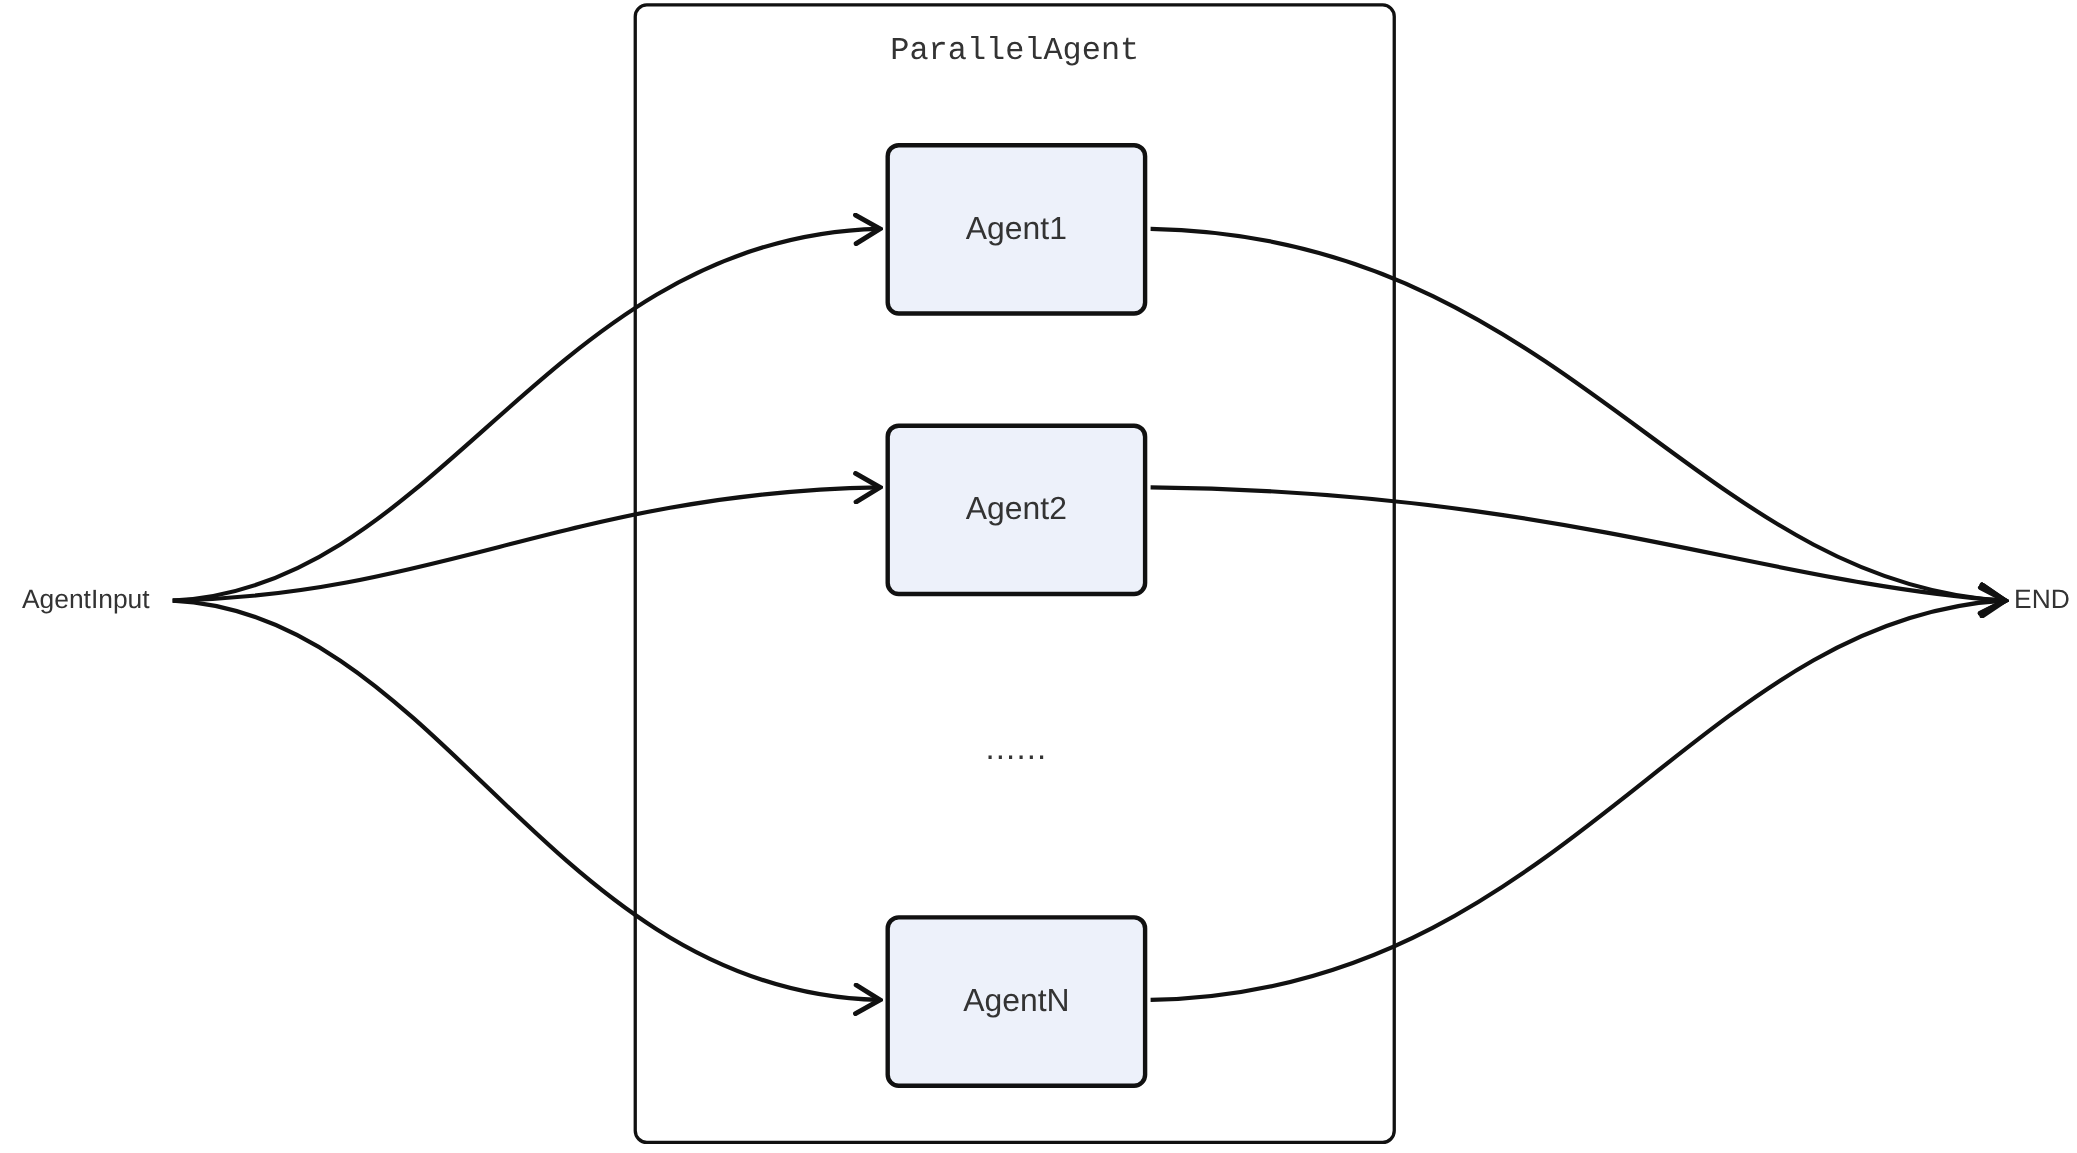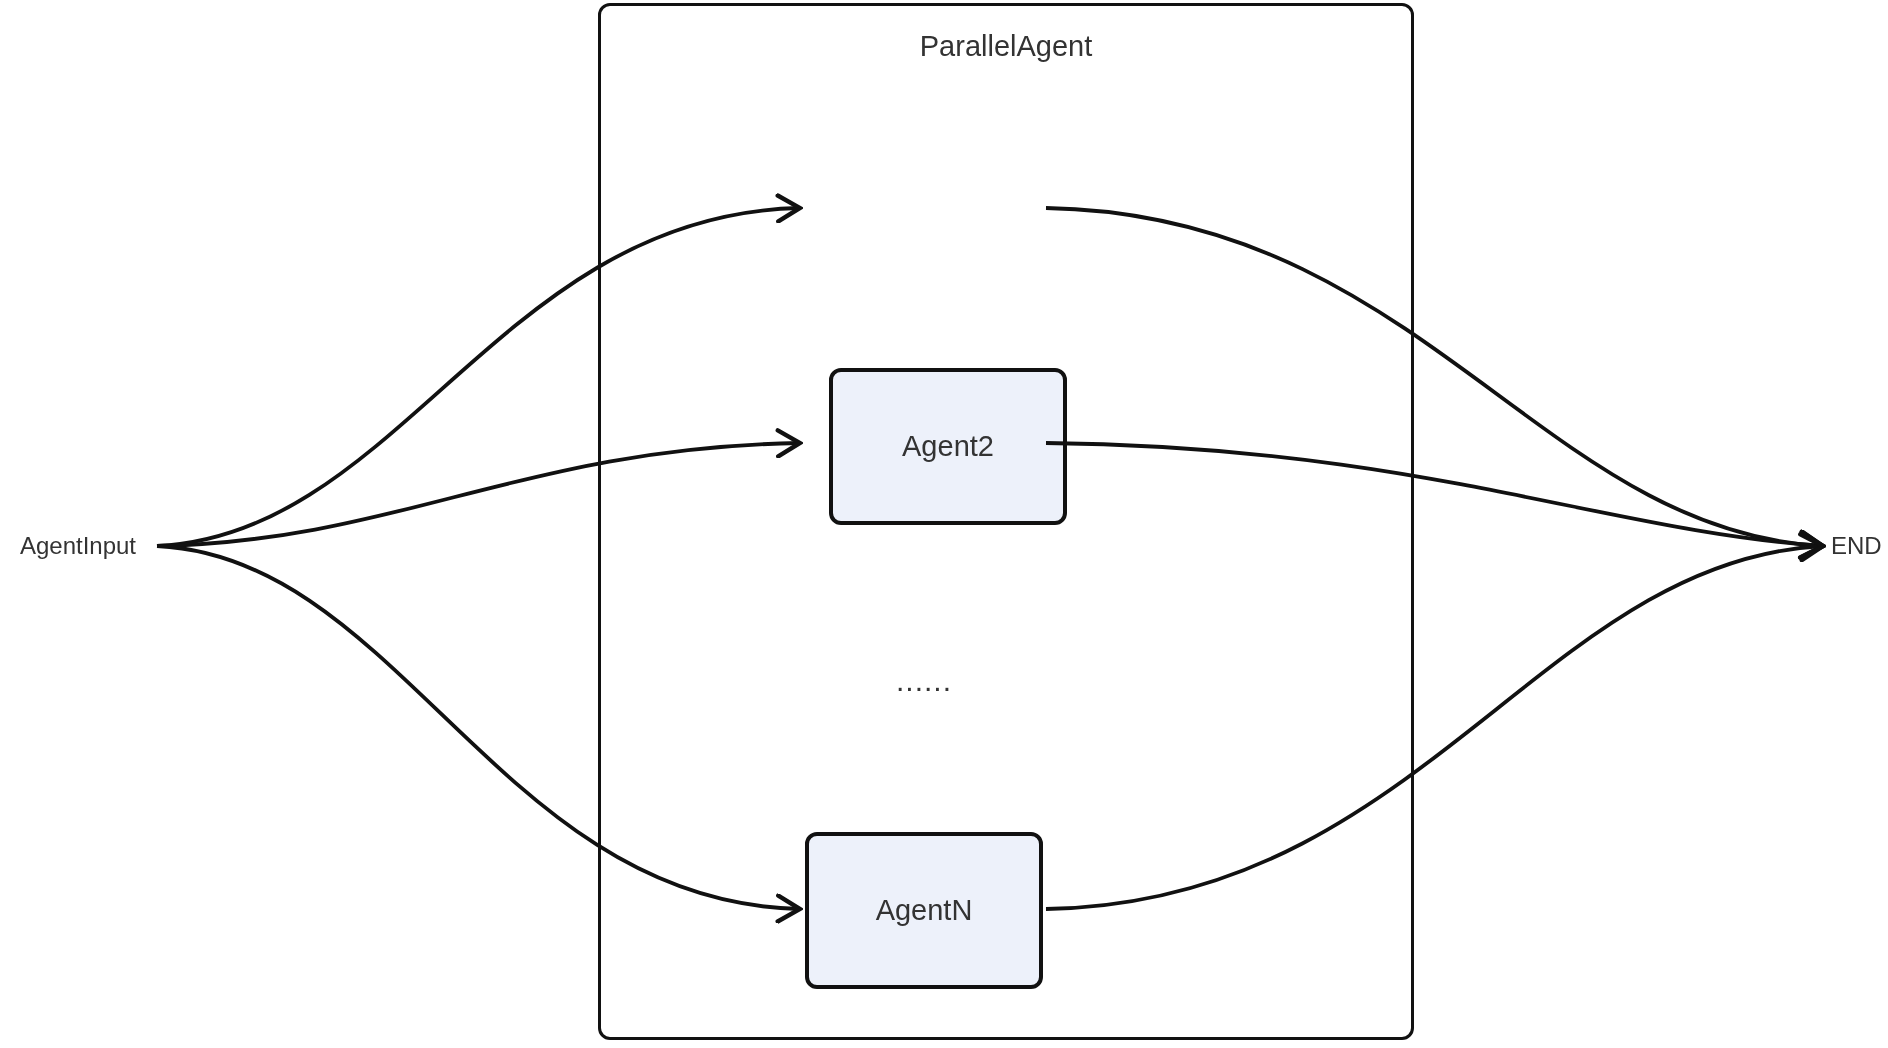--- a/index.html
+++ b/index.html
@@ -15,46 +15,47 @@
     font-family: "Liberation Sans", "DejaVu Sans", sans-serif;
     overflow: hidden;
   }
   .stage {
     position: relative;
     width: 1888px; height: 1048px;
     background: var(--background);
   }
   .subgraph {
     position: absolute;
-    left: 598px; top: 3px;
-    width: 816px; height: 1037px;
+    left: 576px; top: 3px;
+    width: 693px; height: 1037px;
     border: 3.5px solid var(--stroke);
     border-radius: 12px;
     background: transparent;
+    font-family: Liberation Mono, monospace;
   }
   .subgraph-title {
     position: absolute;
     left: 0; right: 0; top: 24px;
     text-align: center;
     font-size: 29px;
     color: var(--text);
   }
   .node {
     position: absolute;
     left: 805px;
     width: 238px; height: 157px;
     background: var(--node-fill);
     border: 4px solid var(--stroke);
     border-radius: 12px;
     display: flex; align-items: center; justify-content: center;
     font-size: 29px;
     color: var(--text);
   }
   .node-1 { top: 130px; }
-  .node-2 { top: 368px; margin-left: 24px; }
+  .node-2 { top: 385px; }
   .node-n { top: 832px; }
   .ellipsis {
     position: absolute;
     left: 805px; top: 660px;
     width: 238px; height: 42px;
     line-height: 42px;
     text-align: center;
     font-size: 30px;
     letter-spacing: 1px;
     color: var(--text);
@@ -83,20 +84,23 @@
 </style>
 </head>
 <body>
 
 <div class="stage">
 
   <div class="subgraph">
     <div class="subgraph-title">ParallelAgent</div>
   </div>
 
+  <div class="node node-1">
+    <span>Agent1</span>
+  </div>
   <div class="node node-2">
     <span>Agent2</span>
   </div>
   <div class="node node-n">
     <span>AgentN</span>
   </div>
 
   <div class="ellipsis">......</div>
 
   <div class="io-label input">AgentInput</div>

